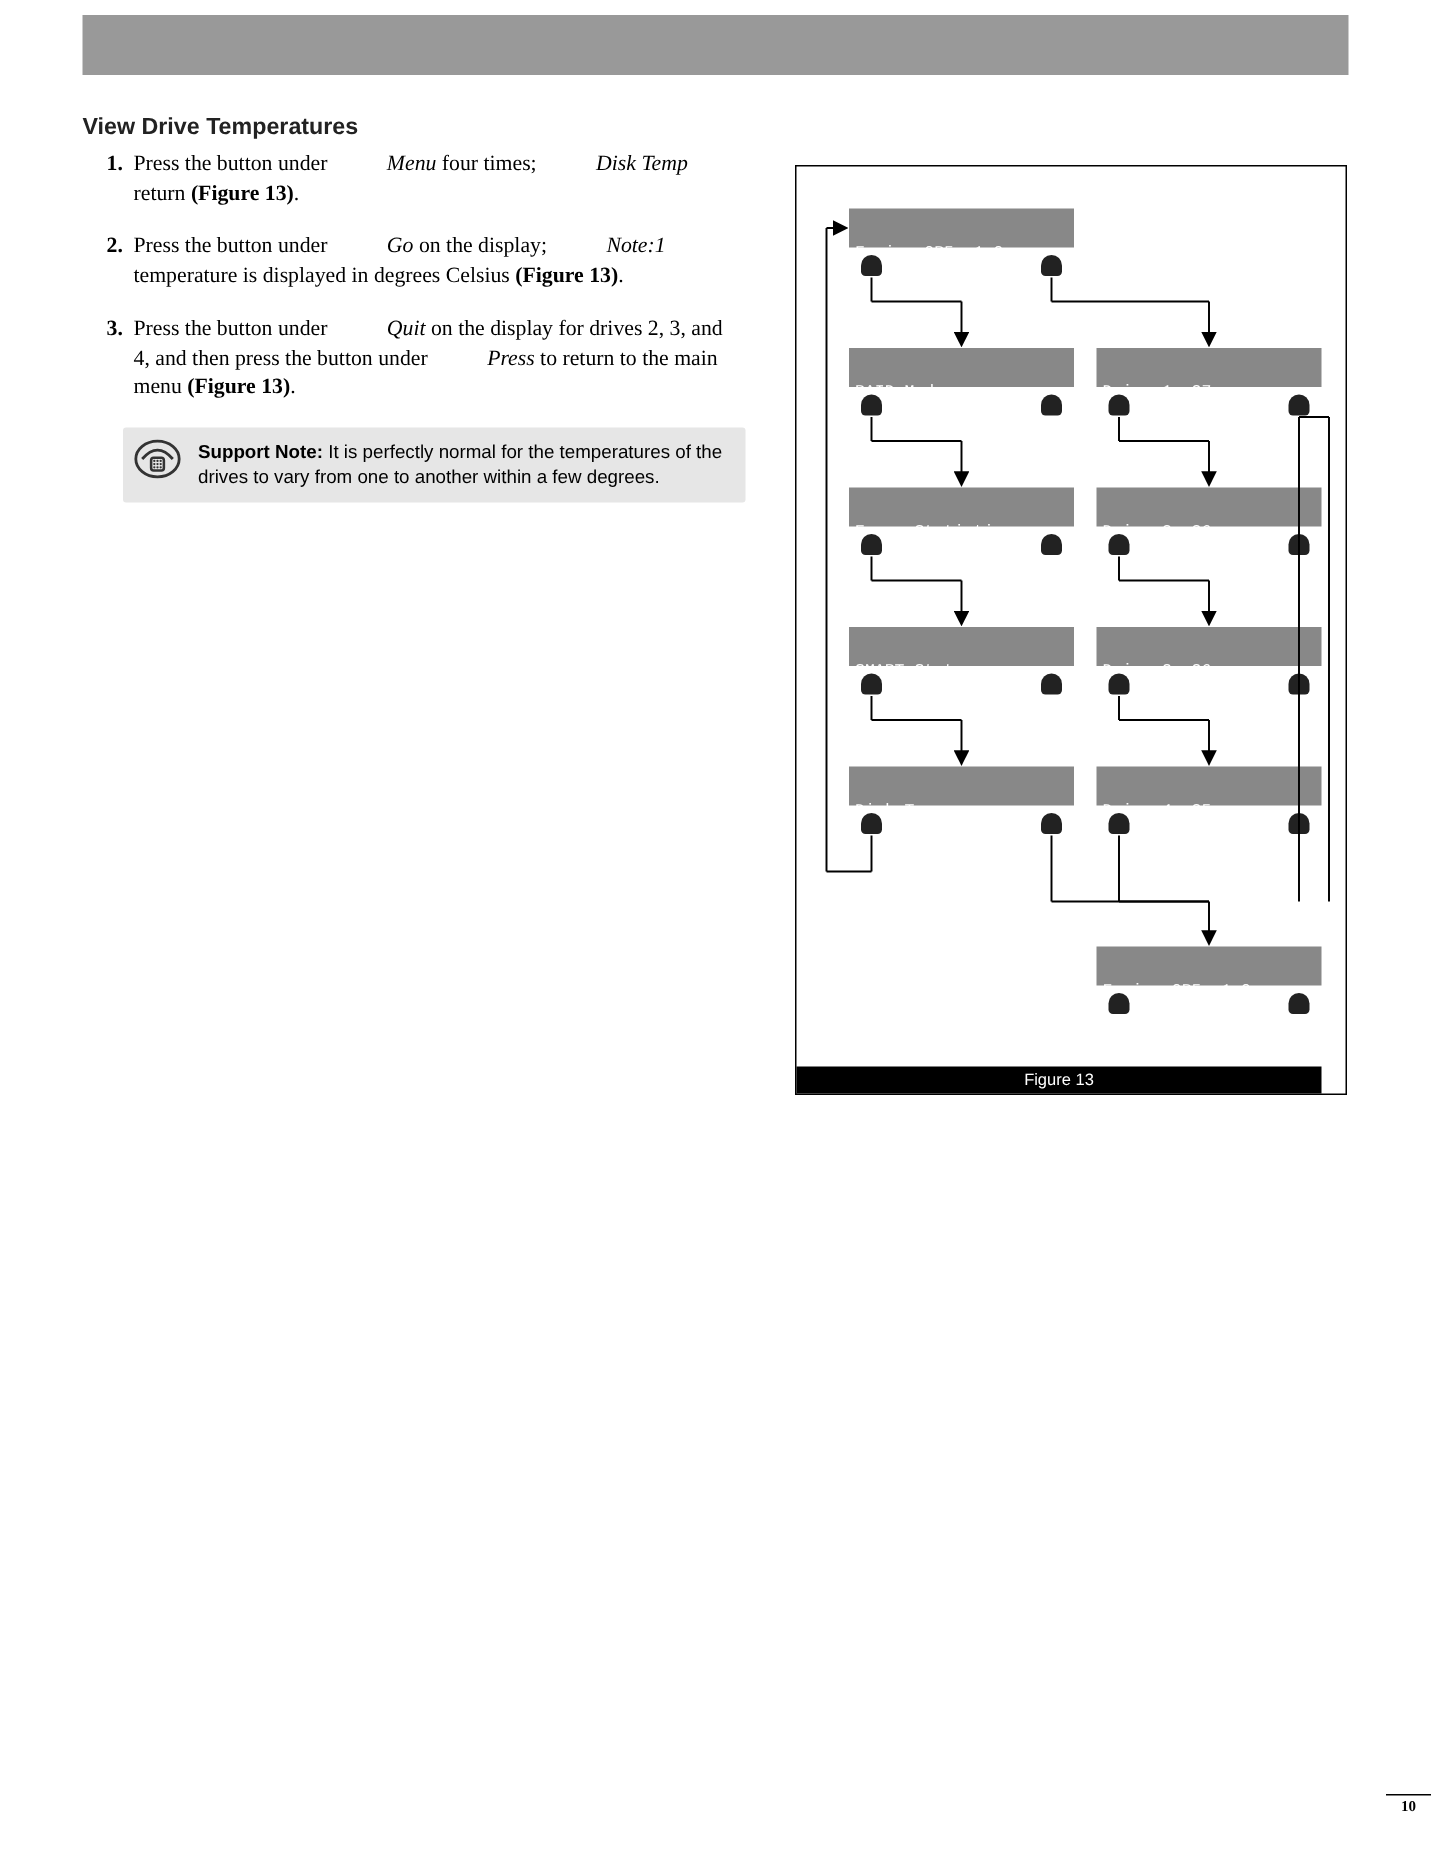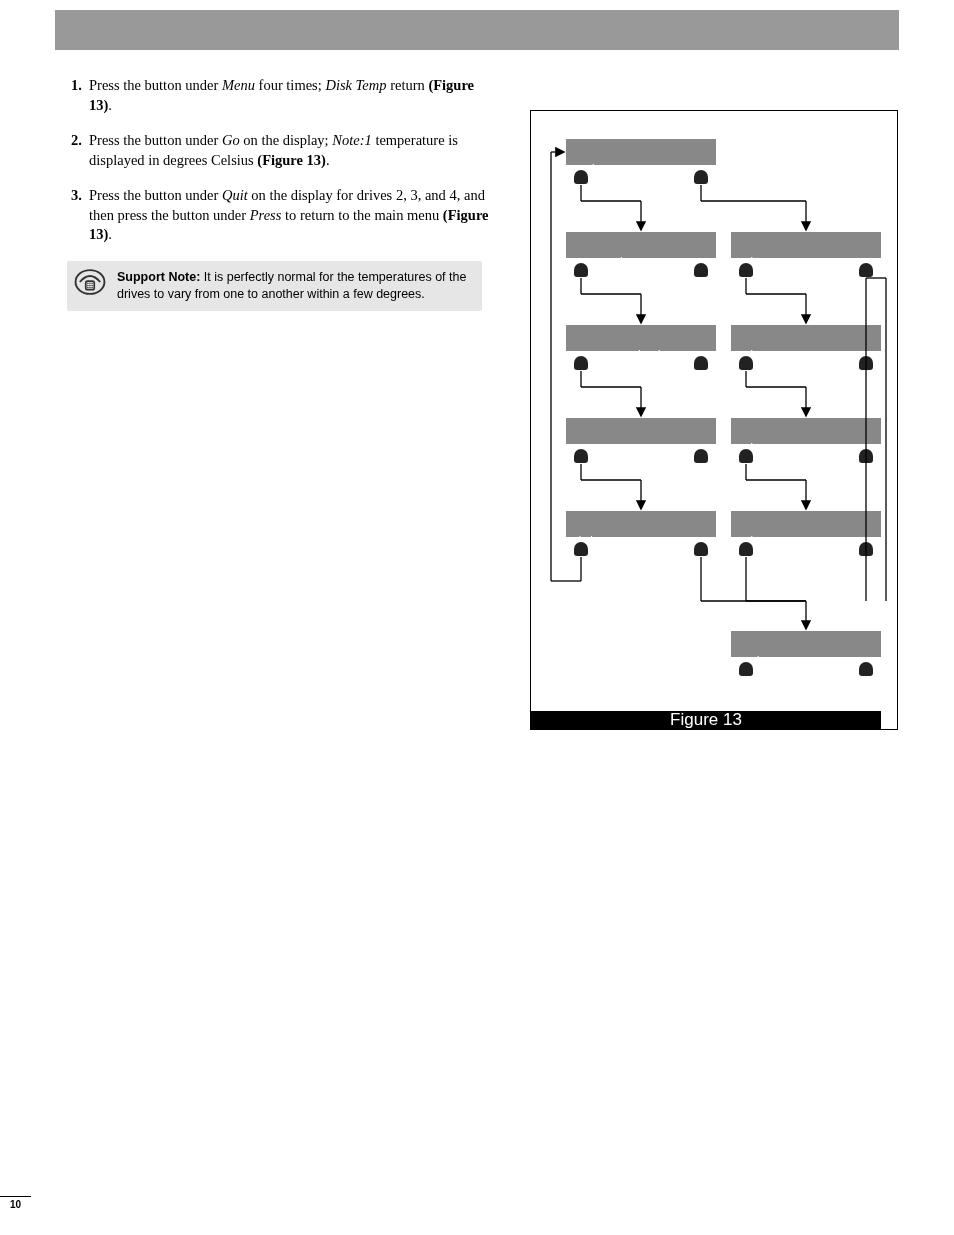--- a/index.html
+++ b/index.html
@@ -52,34 +52,34 @@
     line-height: 1.35;
     margin-bottom: 16px;
     position: relative;
     padding-left: 14px;
   }
   .steps li .num {
     position: absolute;
     left: -4px; top: 0;
     font-weight: bold;
   }
-  .italic { font-style: italic; }
+  .italic { font-style: italic; margin-left: 36px; }
   .bold { font-weight: bold; }
 
   .note {
     background: #e6e6e6;
     border-radius: 2px;
     padding: 8px 9px 8px 50px;
     font-family: Arial, Helvetica, sans-serif;
     font-size: 12.5px;
     line-height: 1.35;
     position: relative;
     min-height: 42px;
     width: 415px;
-    margin-left: 12px;
+    margin-left: 27px;
   }
   .note .icon {
     position: absolute;
     left: 6px; top: 4px;
     width: 34px; height: 34px;
   }
   .note .icon svg { width: 34px; height: 34px; }
 
   
   .figure {
@@ -90,21 +90,21 @@
     height: 620px;
     border: 1px solid #000;
   }
   .caption {
     position: absolute;
     left: 0; right: 16px; bottom: 0;
     height: 18px;
     background: #000;
     color: #fff;
     font-family: Arial, Helvetica, sans-serif;
-    font-size: 17px;
+    font-size: 11px;
     text-align: center;
     line-height: 18px;
   }
 
   .lcd {
     position: absolute;
     width: 150px;
     height: 26px;
     background: #888;
     color: #fff;
@@ -139,37 +139,38 @@
     position: absolute;
     left: 0; top: 0;
     width: 368px; height: 600px;
     pointer-events: none;
   }
 
   .pagenum {
     position: absolute;
     bottom: 25px;
     left: 0; right: 0;
-    text-align: left;
-    font-family: Liberation Sans, sans-serif;
+    text-align: right;
+    font-family: Liberation Serif, serif;
     font-size: 10px;
     font-weight: bold;
   }
   .pagenum span {
     border-top: 1px solid #000;
     padding: 2px 10px 0 10px;
     margin: 0 auto;
   }
 </style>
 </head>
 <body>
 
 <div class="topbar"></div>
 
 <div class="content">
+  <div class="h2">View Drive Temperatures</div>
 
   <ol class="steps">
     <li>
       <span class="num bold">1.</span>
       <span>Press the button under </span><span class="italic">Menu</span><span> four times; </span><span class="italic">Disk Temp</span><span> return </span><span class="bold">(Figure 13)</span><span>.</span>
     </li>
     <li>
       <span class="num bold">2.</span>
       <span>Press the button under </span><span class="italic">Go</span><span> on the display; </span><span class="italic">Note:1</span><span> temperature is displayed in degrees Celsius </span><span class="bold">(Figure 13)</span><span>.</span>
     </li>

